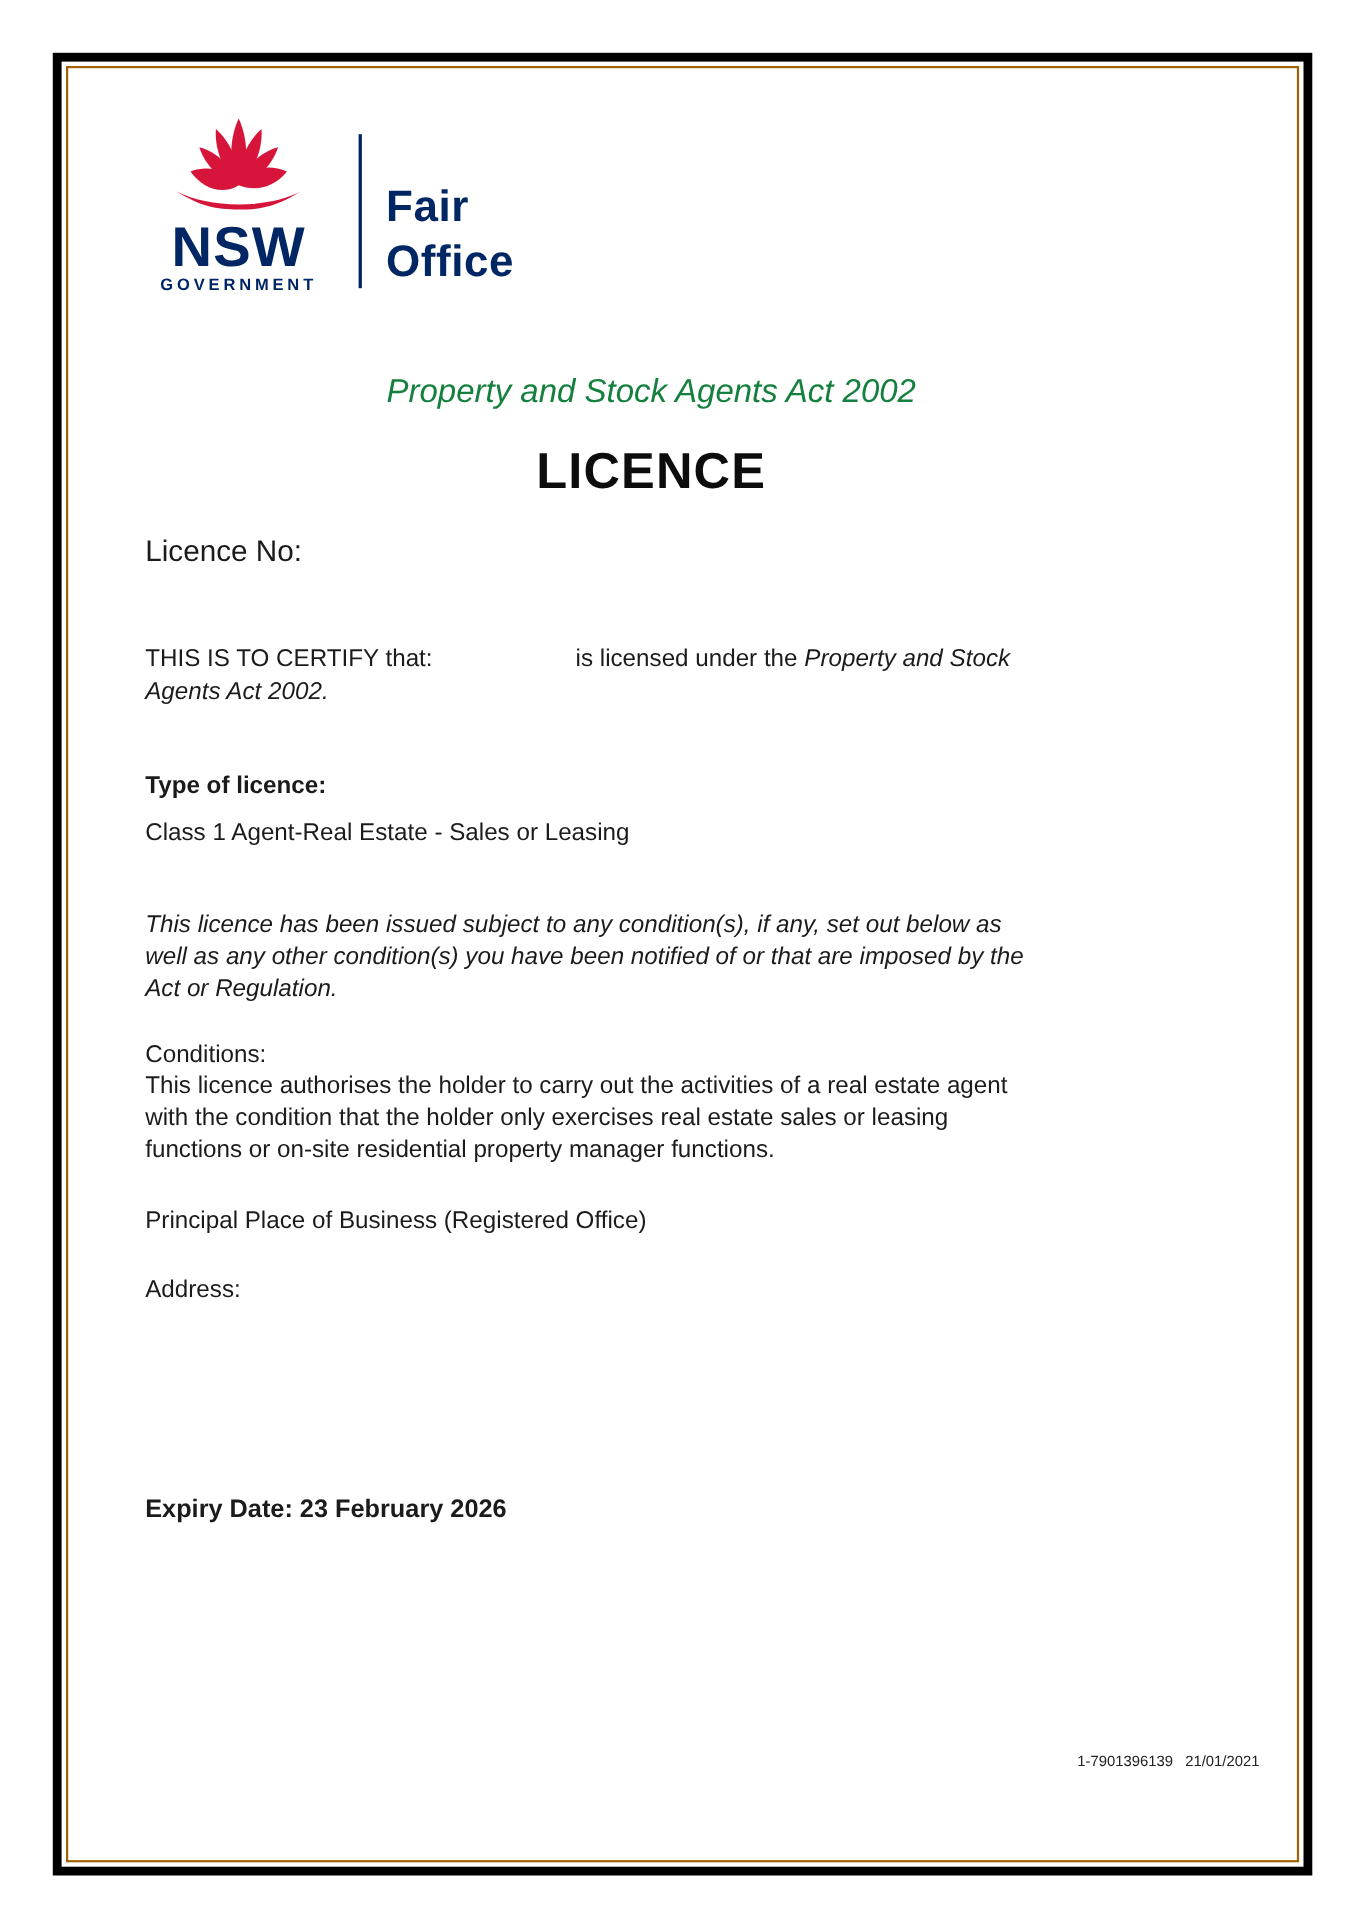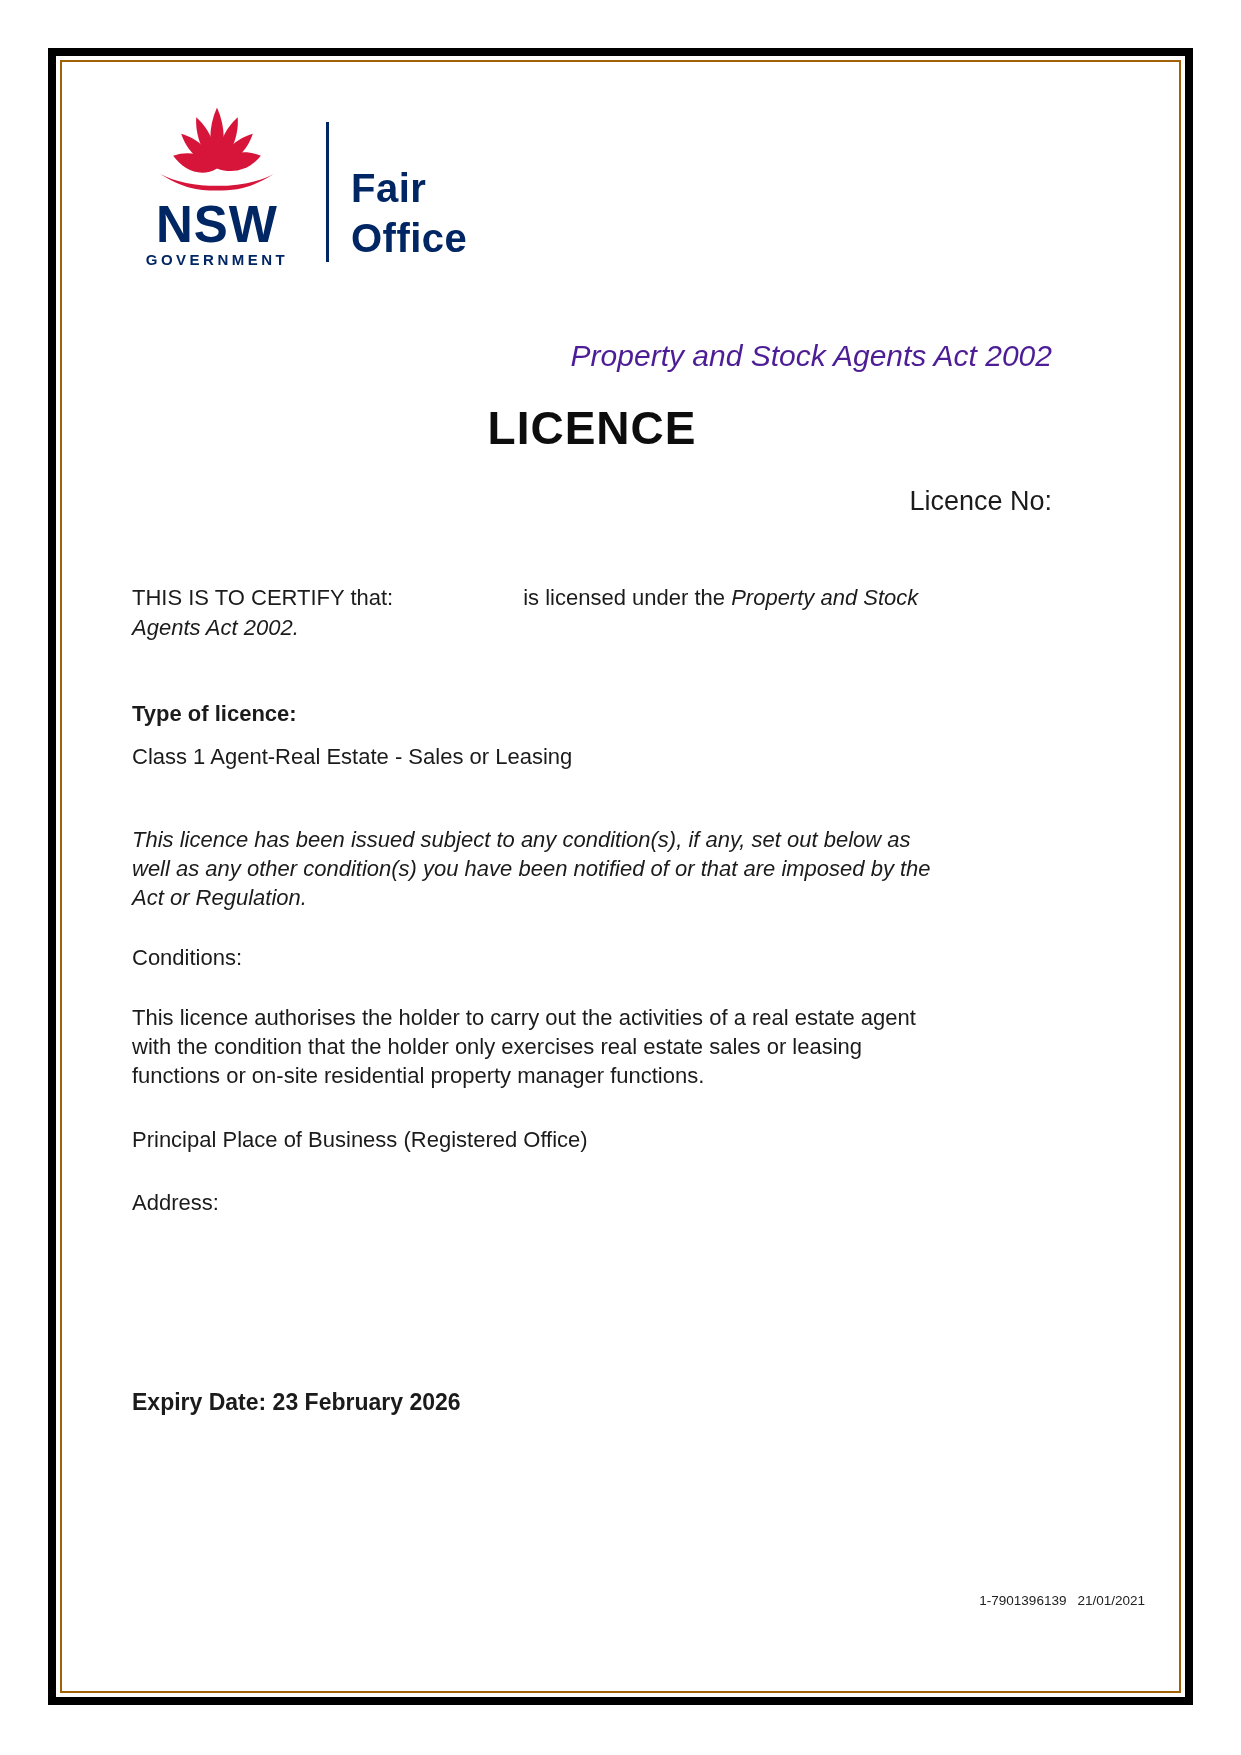--- a/index.html
+++ b/index.html
@@ -36,41 +36,41 @@
     margin:27px 22px 0 24px; flex:none;
   }
   .logo-right {
     margin-top:68px; font-size:40px; font-weight:bold;
     color:#002664; line-height:50px; letter-spacing:0.5px;
   }
 
   
   .act-title {
     margin-top:68px; font-size:30px; font-style:italic;
-    line-height:38px; text-align:right; width:920px; color:#4c1d95;
+    line-height:38px; text-align:center; width:920px; color:#15803d;
   }
   .licence-heading {
     margin-top:24px; font-size:46px; font-weight:bold; letter-spacing:1px;
     line-height:58px; text-align:center; width:920px; color:#0d0d0d;
   }
   .licence-no {
     margin-top:26px; font-size:27px; line-height:36px;
-    text-align:right; width:920px;
+    text-align:left; width:920px;
   }
 
   
   .certify { margin-top:64px; font-size:22px; line-height:30px; width:920px; }
   .name-gap { display:inline-block; width:130px; }
   .type-label { margin-top:56px; font-size:22px; font-weight:bold; line-height:30px; }
   .type-value { margin-top:13px; font-size:22px; line-height:30px; }
   .para { font-size:22px; line-height:29px; width:920px; }
   .para .line { display:block; }
   .para1 { margin-top:53px;font-style:italic; }
   .cond-label { margin-top:31px; font-size:22px; line-height:29px; }
-  .para2 { margin-top:31px; }
+  .para2 { }
   .principal { margin-top:35px; font-size:22px; line-height:29px; }
   .address { margin-top:34px; font-size:22px; line-height:29px; }
   .expiry { margin-top:170px; font-size:23px; font-weight:bold; line-height:30px; }
 
   
   .doc-footer {
     position:absolute; top:1531px; right:34px;
     font-size:13.5px; color:#222; line-height:16px;
   }
   .doc-footer .footer-date { margin-left:11px; }

